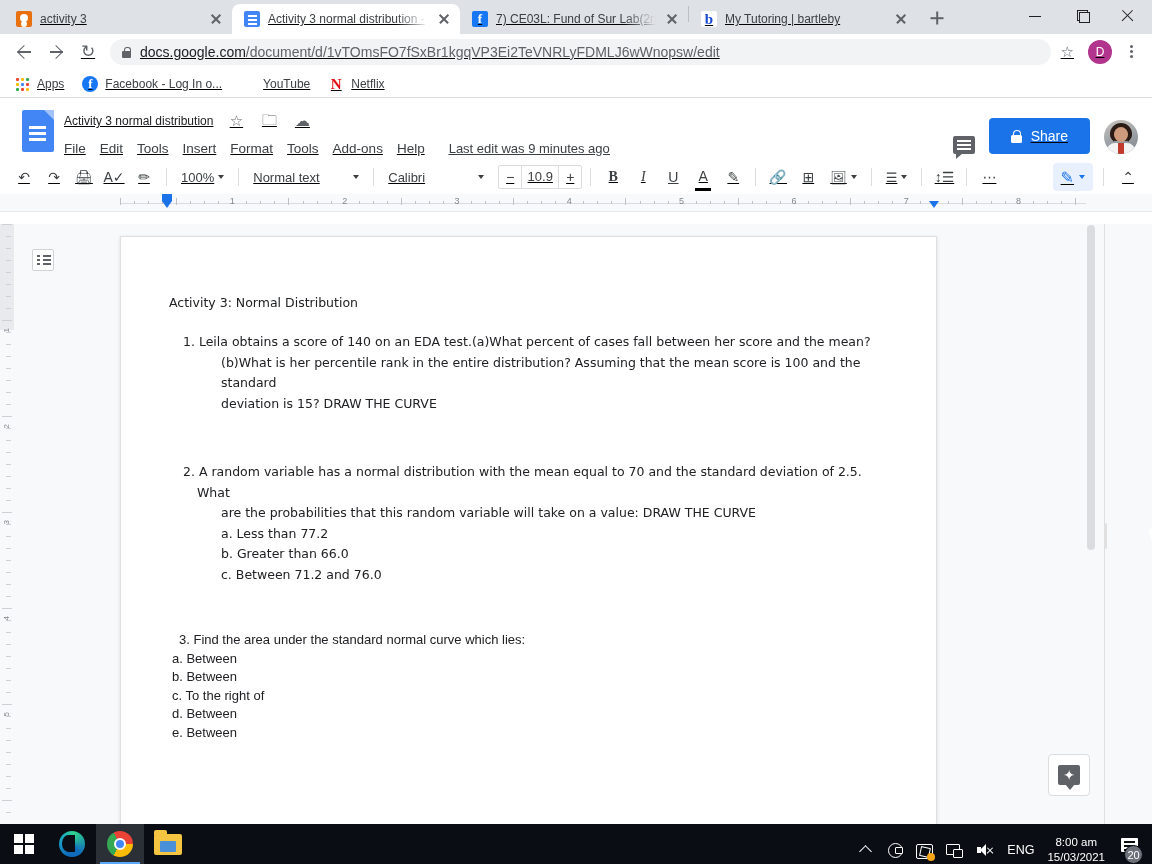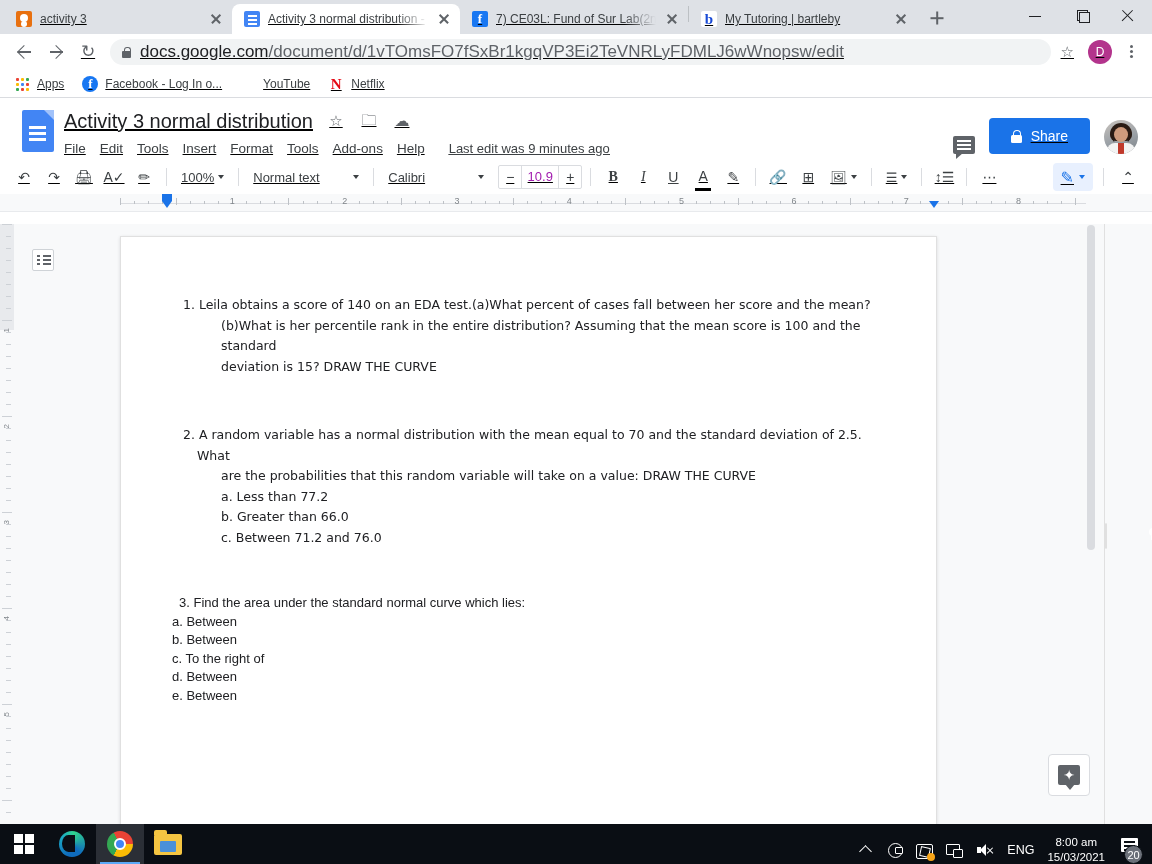--- a/index.html
+++ b/index.html
@@ -94,21 +94,21 @@
   .reload { color: #5f6368; font-size: 17px; text-align: center; line-height: 28px; }
   .urlbar {
     flex: 1 1 auto; height: 26px; background: #f1f3f4; border-radius: 13px;
     display: flex; align-items: center; padding: 0 12px; gap: 9px; margin-left: 4px;
   }
   .lock { width: 9px; height: 11px; position: relative; flex: 0 0 9px; }
   .lock::before { content:""; position:absolute; bottom:0; left:0; width:9px; height:6.5px;
     background:#5f6368; border-radius:1px; }
   .lock::after { content:""; position:absolute; top:0; left:2px; width:5px; height:6px;
     border:1.5px solid #5f6368; border-bottom:none; border-radius:3px 3px 0 0; }
-  .urltext { font-size: 17px; color: #5f6368; white-space: nowrap; }
+  .urltext { font-size: 14px; color: #5f6368; white-space: nowrap; }
   .urltext b { color: #202124; font-weight: normal; }
   .star { color: #5f6368; font-size: 15px; padding: 0 6px; }
   .profilepill { width: 24px; height: 24px; border-radius: 50%; background: #b3348c;
     color: #fff; font-size: 12px; text-align: center; line-height: 24px; margin: 0 4px; }
   .kebab { width: 22px; height: 24px; position: relative; }
   .kebab::before { content:""; position:absolute; left: 10px; top: 5px; width:3px; height:3px;
     background:#5f6368; border-radius:50%; box-shadow: 0 5px 0 #5f6368, 0 10px 0 #5f6368; }
 
   
   .bookmarks { height: 28px; background: #fff; display: flex; align-items: center;
@@ -128,21 +128,21 @@
   
   .docs-head { background:#fff; height: 62px; display:flex; align-items:flex-start; padding: 8px 14px 0 14px; }
   .docs-logo { width: 32px; height: 42px; margin: 4px 10px 0 8px; position: relative; flex:0 0 32px; }
   .docs-logo .sheet { position:absolute; inset:0; background:#4285f4; border-radius:2px; }
   .docs-logo .sheet::before { content:""; position:absolute; right:0; top:0;
     border-left: 10px solid transparent; border-top: 10px solid #a1c2fa; }
   .docs-logo .lines { position:absolute; left:7px; top:16px; width:17px; height:2.5px;
     background:#fff; box-shadow: 0 6px 0 #fff, 0 12px 0 #fff; }
   .head-left { flex: 1 1 auto; min-width: 0; }
   .title-row { display:flex; align-items:center; gap: 13px; height: 30px; }
-  .doc-title { font-size: 20px; color: #202124; white-space: nowrap; }
+  .doc-title { font-size: 12px; color: #202124; white-space: nowrap; }
   .hicon { color: #5f6368; font-size: 15px; width: 20px; text-align:center; }
   .menu-row { display:flex; align-items:center; gap: 14px; height: 24px; }
   .menu-item { font-size: 13.5px; color: #3c4043; }
   .lastedit { font-size: 13px; color: #3c4043; text-decoration: underline; margin-left: 10px; }
   .head-right { display:flex; align-items:flex-end; gap: 14px; padding-top: 12px; }
   .comment-ico { width: 22px; height: 18px; background: #5f6368; border-radius: 2px; position: relative; }
   .comment-ico::before { content:""; position:absolute; left:4px; top:4px; width:14px; height:1.8px;
     background:#fff; box-shadow: 0 4px 0 #fff, 0 8px 0 #fff; }
   .comment-ico::after { content:""; position:absolute; left:3px; bottom:-5px;
     border-top:6px solid #5f6368; border-right:7px solid transparent; }
@@ -169,21 +169,21 @@
   .toolbar { height: 34px; background:#fff; display:flex; align-items:center; padding: 0 10px; gap: 2px; }
   .tb { height: 28px; min-width: 28px; display:flex; align-items:center; justify-content:center;
     color:#3c4043; font-size: 14px; position: relative; }
   .tb-sep { width:1px; height:18px; background:#dadce0; margin: 0 6px; }
   .tb-drop { display:flex; align-items:center; gap: 4px; height:28px; padding: 0 6px; font-size:13px; color:#3c4043; }
   .caret { width:0;height:0;border-left:3.5px solid transparent;border-right:3.5px solid transparent;
     border-top:4px solid #3c4043; }
   .fontsize-box { display:flex; align-items:center; border:1px solid #dadce0; border-radius:2px;
     height:24px; margin-left: 6px; }
   .fs-btn { width:22px; text-align:center; color:#3c4043; font-size:14px; line-height:22px; }
-  .fs-val { width:38px; text-align:center; font-size:13px; color:#a21caf;
+  .fs-val { width:38px; text-align:center; font-size:13px; color:#404040;
     border-left:1px solid #dadce0; border-right:1px solid #dadce0; line-height:22px; }
   .tb-b { font-weight: bold; font-family:"Liberation Serif", serif; }
   .tb-i { font-style: italic; font-family:"Liberation Serif", serif; }
   .tb-u { text-decoration: underline; }
   .tb-a { position: relative; padding-bottom: 3px; }
   .tb-a::after { content:""; position:absolute; left:6px; right:6px; bottom:0; height:3px; background:#000; }
   .tb-right { margin-left:auto; display:flex; align-items:center; gap: 4px; }
   .pen-btn { display:flex; align-items:center; gap:5px; height:28px; padding: 0 8px; border-radius:4px;
     background:#e8f0fe; color:#1a73e8; }
   .caret-blue { width:0;height:0;border-left:3.5px solid transparent;border-right:3.5px solid transparent;
@@ -635,20 +635,21 @@
         <span class="vr-num" style="top: 200px;">2</span>
         <span class="vr-num" style="top: 296px;">3</span>
         <span class="vr-num" style="top: 392px;">4</span>
         <span class="vr-num" style="top: 488px;">5</span>
       </div>
 
     <div class="outline-toggle"></div>
 
     <div class="page">
       <div class="doc-content">
+        <div class="p-title">Activity 3: Normal Distribution</div>
 
         <div class="q-block">
           <div class="q-line ind1">1. Leila obtains a score of 140 on an EDA test.(a)What percent of cases fall between her score and the mean?</div>
           <div class="q-line ind2">(b)What is her percentile rank in the entire distribution? Assuming that the mean score is 100 and the standard</div>
           <div class="q-line ind2">deviation is 15? DRAW THE CURVE</div>
         </div>
 
         <div style="height:30px"></div>
 
         <div class="q-block">

